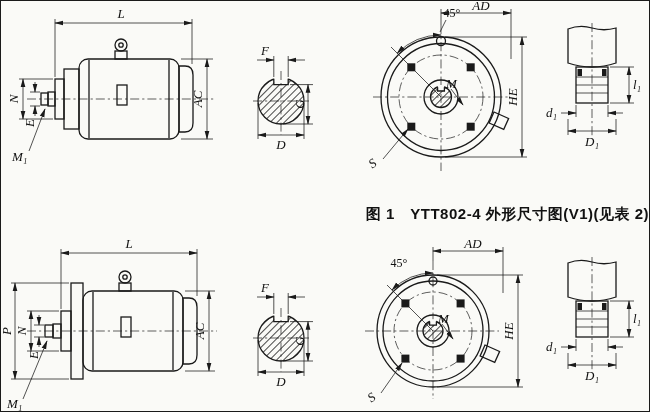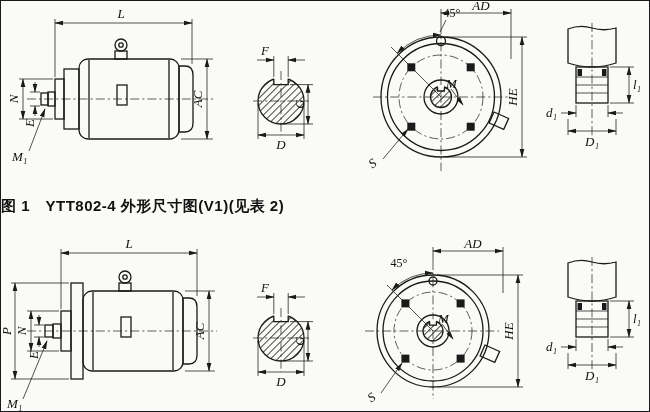--- a/index.html
+++ b/index.html
@@ -7,21 +7,21 @@
   .page { position:relative; width:650px; height:412px; background:#fafaf7;
           border:1.5px solid #1a1a1a; overflow:hidden; }
   .page svg { position:absolute; overflow:visible; }
   .ln   { fill:none; stroke:#1a1a1a; stroke-width:1.3; }
   .thin { fill:none; stroke:#1a1a1a; stroke-width:0.75; }
   .cl   { fill:none; stroke:#1a1a1a; stroke-width:0.7; stroke-dasharray:9 3 2.2 3; }
   .fillb{ fill:#1a1a1a; stroke:none; }
   .erase{ fill:#fafaf7; stroke:none; }
   .dt   { font:italic 13px "Liberation Serif","DejaVu Serif",serif; fill:#111; }
   .dtn  { font:12px "Liberation Serif","DejaVu Serif",serif; fill:#111; }
-  .caption { position:absolute; left:0; right:0; top:196px; text-align:left;
+  .caption { position:absolute; left:0; right:0; top:204px; text-align:right;
              font-weight:bold; font-size:15px; color:#111; letter-spacing:0.5px;
              font-family:"Liberation Sans","DejaVu Sans",sans-serif; }
 </style>
 </head>
 <body>
 
 <div class="page">
 
   <svg width="0" height="0">
     <defs>

